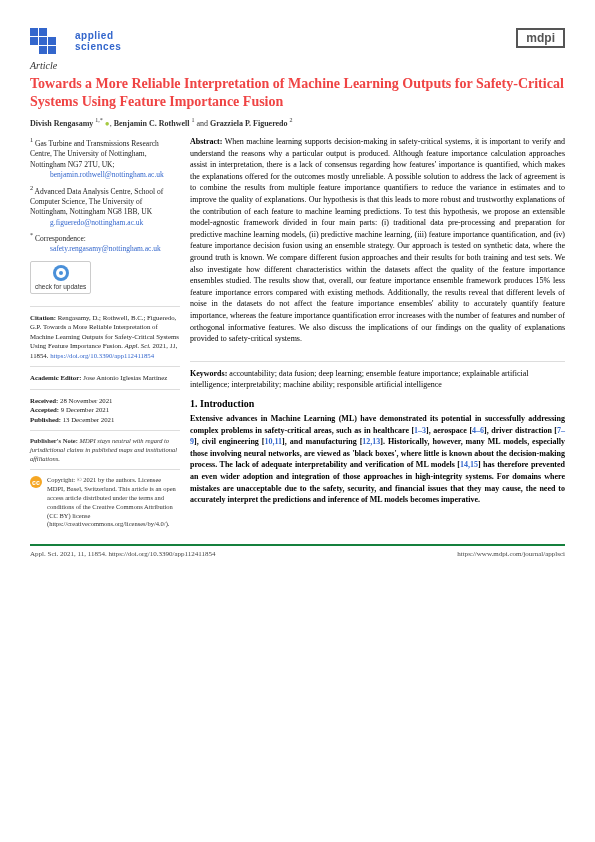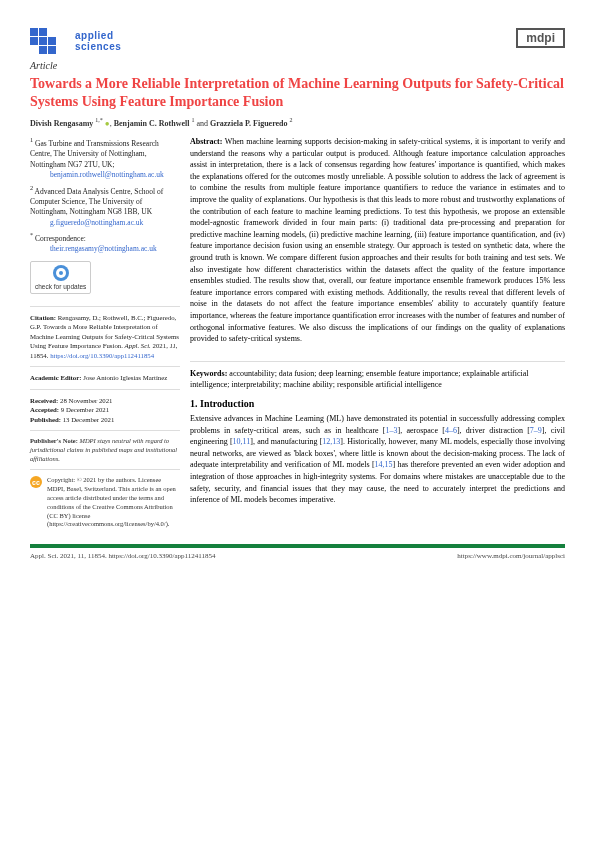--- a/index.html
+++ b/index.html
@@ -149,20 +149,21 @@
       margin-bottom: 4px;
       margin-top: 6px;
     }
 
     
     .body-text {
       font-size: 8px;
       line-height: 1.45;
       text-align: justify;
       margin-bottom: 22px;
+      font-weight: bold;
     }
     .body-text a, .ref-link {
       color: #3366cc;
       text-decoration: none;
     }
 
     
     .badge-box {
       border: 1px solid #ccc;
       padding: 3px 4px;
@@ -272,21 +273,21 @@
       font-family: Arial, sans-serif;
     }
     .license-text {
       font-size: 6.5px;
       line-height: 1.35;
       color: #333;
     }
 
     
     .page-footer {
-      border-top: 4px solid #15803d;
+      border-top: 2px solid #15803d;
       padding-top: 4px;
       margin-top: 10px;
       display: flex;
       justify-content: space-between;
       font-size: 7px;
       color: #444;
     }
 
     .divider-line {
       border: none;
@@ -345,21 +346,21 @@
         <span class="aff-link">benjamin.rothwell@nottingham.ac.uk</span>
       </p>
       <p>
         <sup>2</sup>
         Advanced Data Analysis Centre, School of Computer Science, The University of Nottingham, Nottingham NG8 1BB, UK
         <span class="aff-link">g.figueredo@nottingham.ac.uk</span>
       </p>
       <p>
         <sup>*</sup>
         Correspondence:
-        <span class="aff-link">their.rengasamy@nottingham.ac.uk</span>
+        <span class="aff-link">safety.rengasamy@nottingham.ac.uk</span>
       </p>
     </div>
 
     
     <div class="badge-box">
       <div class="badge-circle">
         <div class="badge-circle-inner">
           <div class="badge-dot"></div>
         </div>
       </div>

